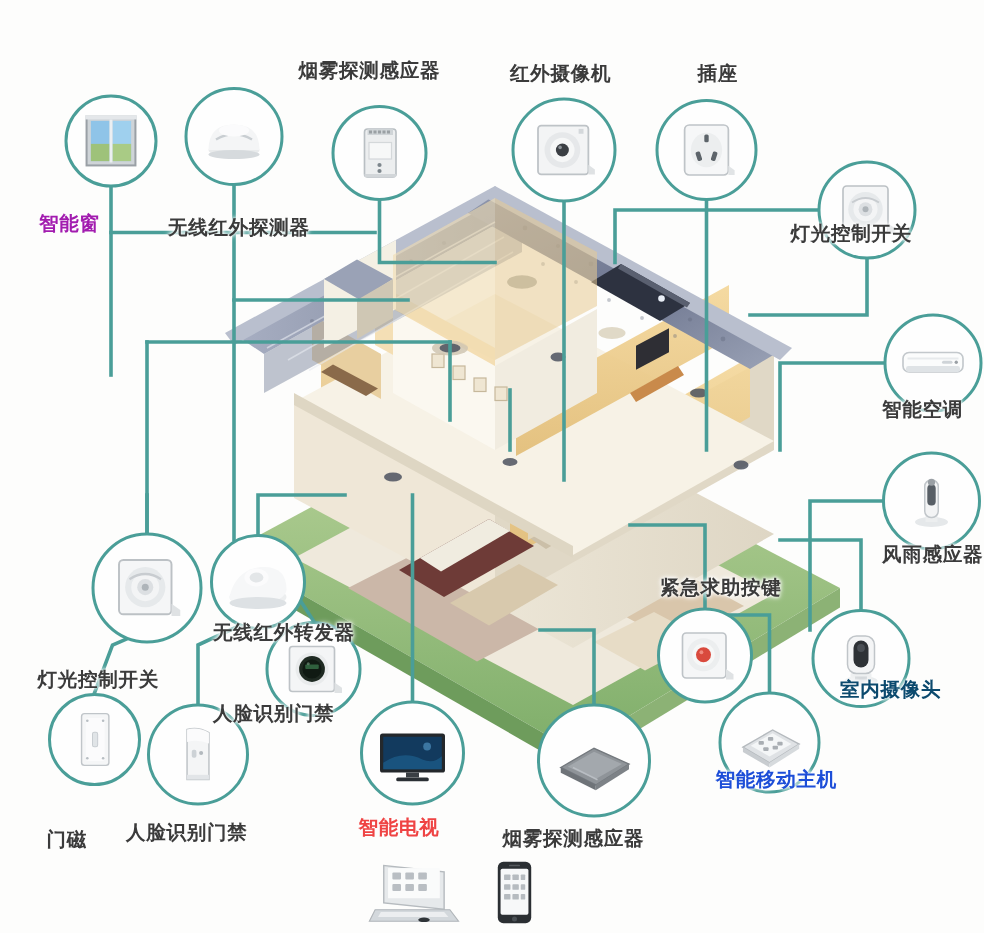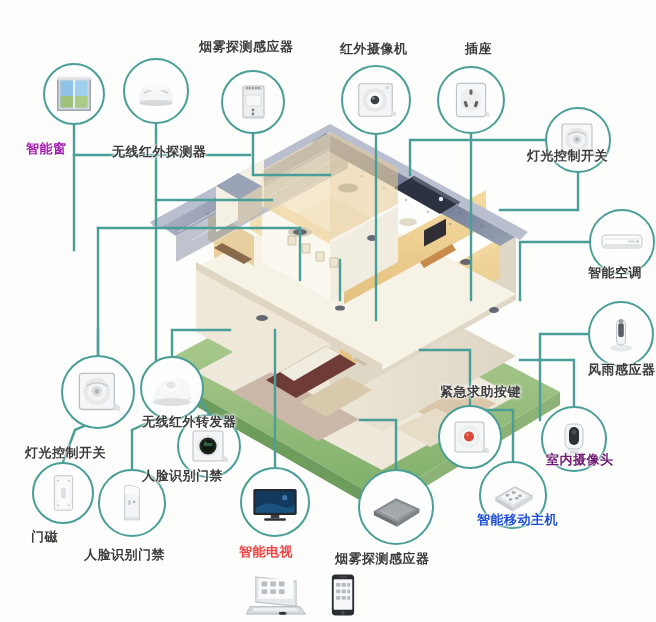--- a/index.html
+++ b/index.html
@@ -470,27 +470,27 @@
     </div>
   <div id="labels">
       <div class="label" style="left: 26px; top: 140px; font-size: 13px; color: #a21caf;">智能窗</div>
       <div class="label" style="left: 112px; top: 143px; font-size: 13px; color: rgb(59, 59, 59);">无线红外探测器</div>
       <div class="label" style="left: 199px; top: 38px; font-size: 13px; color: rgb(59, 59, 59);">烟雾探测感应器</div>
       <div class="label" style="left: 340px; top: 40px; font-size: 13px; color: rgb(59, 59, 59);">红外摄像机</div>
       <div class="label" style="left: 465px; top: 40px; font-size: 13px; color: rgb(59, 59, 59);">插座</div>
       <div class="label" style="left: 527px; top: 147px; font-size: 13px; color: rgb(59, 59, 59);">灯光控制开关</div>
       <div class="label" style="left: 588px; top: 252px; font-size: 13px; color: rgb(59, 59, 59); margin-top: 12px;">智能空调</div>
       <div class="label" style="left: 588px; top: 361px; font-size: 13px; color: rgb(59, 59, 59);">风雨感应器</div>
-      <div class="label" style="left: 546px; top: 451px; font-size: 13px; color: #701a75;">室内摄像头</div>
+      <div class="label" style="left: 560px; top: 451px; font-size: 13px; color: #0c4a6e;">室内摄像头</div>
       <div class="label" style="left: 477px; top: 511px; font-size: 13px; color: #1d4ed8;">智能移动主机</div>
       <div class="label" style="left: 440px; top: 383px; font-size: 13px; color: rgb(59, 59, 59);">紧急求助按键</div>
       <div class="label" style="left: 335px; top: 550px; font-size: 13px; color: rgb(59, 59, 59);">烟雾探测感应器</div>
       <div class="label" style="left: 239px; top: 543px; font-size: 13px; color: #ef4444;">智能电视</div>
       <div class="label" style="left: 84px; top: 546px; font-size: 13px; color: rgb(59, 59, 59);">人脸识别门禁</div>
-      <div class="label" style="left: 31px; top: 528px; font-size: 13px; color: rgb(59, 59, 59);">门磁</div>
+      <div class="label" style="left: 31px; top: 551px; font-size: 13px; color: rgb(59, 59, 59);">门磁</div>
       <div class="label" style="left: 142px; top: 467px; font-size: 13px; color: rgb(59, 59, 59);">人脸识别门禁</div>
       <div class="label" style="left: 142px; top: 413px; font-size: 13px; color: rgb(59, 59, 59);">无线红外转发器</div>
       <div class="label" style="left: 25px; top: 444px; font-size: 13px; color: rgb(59, 59, 59);">灯光控制开关</div>
     </div>
   <div id="extras">
       <div class="floaty" style="left: 243px; top: 572px; width: 64px; height: 46px;">
         <div style="width: 100%; height: 100%;"><svg viewBox="0 0 64 48" width="100%" height="100%">
     <polygon points="12,4 54,4 54,30 12,30" fill="#e6e9eb" stroke="#b6bbbf" stroke-width="1" transform="skewY(6)"></polygon>
     <rect x="15" y="7" width="36" height="21" fill="#fafbfb"></rect>
     <g fill="#b9bec3">

